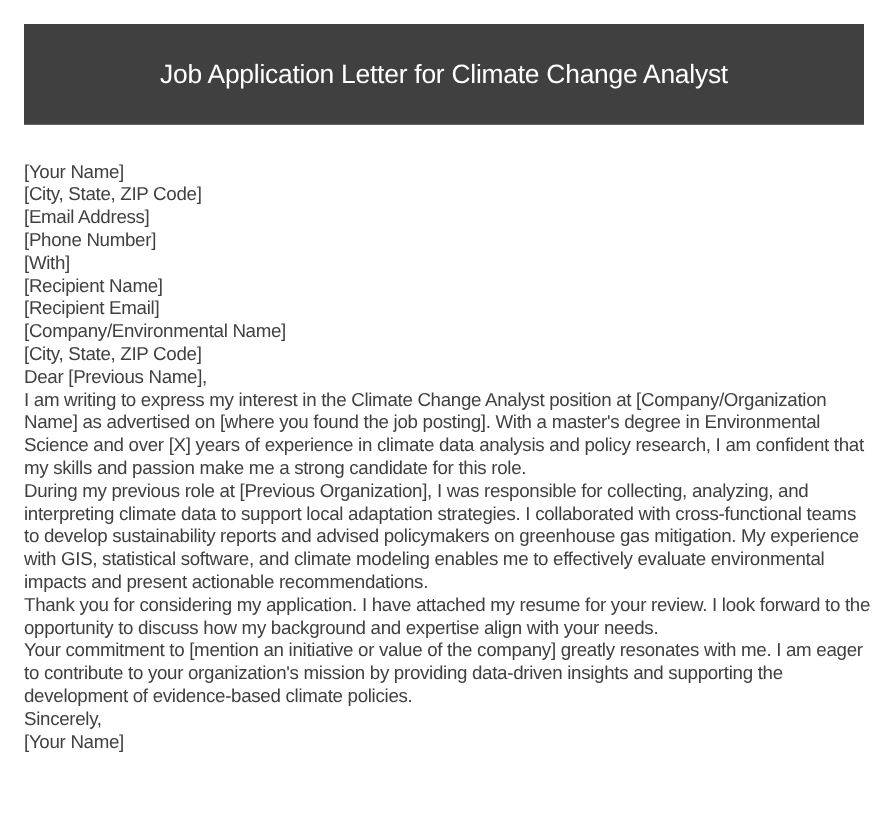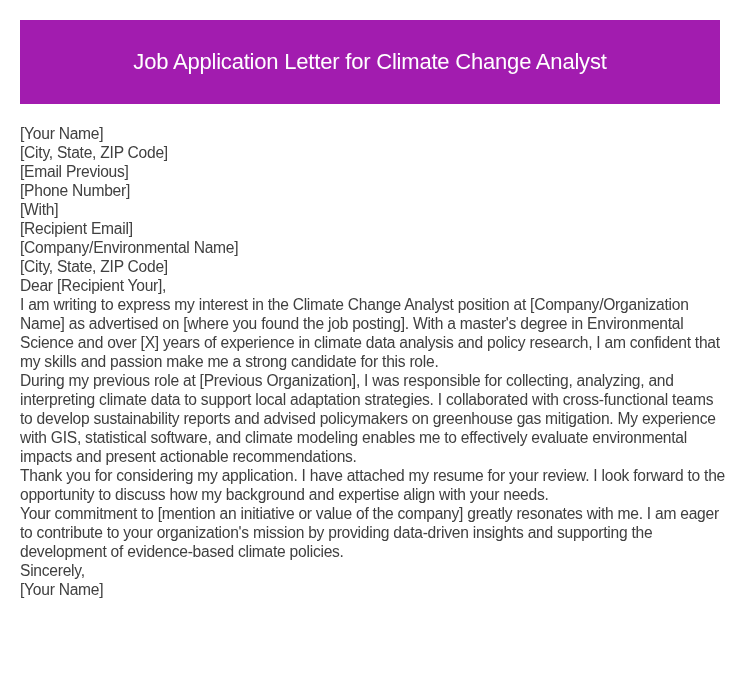--- a/index.html
+++ b/index.html
@@ -13,35 +13,35 @@
       position: relative;
       overflow: hidden;
       font-family: "Liberation Sans", sans-serif;
     }
     .header {
       position: absolute;
       left: 20px;
       top: 20px;
       width: 700px;
       height: 84px;
-      background: #a21caf;
+      background: #404040;
       display: flex;
       align-items: center;
       justify-content: center;
     }
     .header-title {
       color: #ffffff;
       font-size: 22px;
       letter-spacing: -0.2px;
       font-family: "Liberation Sans", sans-serif;
     }
     .letter {
       position: absolute;
       left: 20px;
-      top: 124px;
+      top: 134px;
       width: 706px;
       color: #404040;
       font-size: 15.6px;
       line-height: 19px;
       letter-spacing: -0.25px;
     }
     .line, .para {
       display: block;
       margin: 0;
     }
@@ -49,26 +49,27 @@
 </head>
 <body>
 
 <div class="header">
   <span class="header-title">Job Application Letter for Climate Change Analyst</span>
 </div>
 
 <div class="letter">
   <span class="line">[Your Name]</span>
   <span class="line">[City, State, ZIP Code]</span>
-  <span class="line">[Email Previous]</span>
+  <span class="line">[Email Address]</span>
   <span class="line">[Phone Number]</span>
   <span class="line">[With]</span>
+  <span class="line">[Recipient Name]</span>
   <span class="line">[Recipient Email]</span>
   <span class="line">[Company/Environmental Name]</span>
   <span class="line">[City, State, ZIP Code]</span>
-  <span class="line">Dear [Recipient Your],</span>
+  <span class="line">Dear [Previous Name],</span>
   <p class="para">I am writing to express my interest in the Climate Change Analyst position at [Company/Organization Name] as advertised on [where you found the job posting]. With a master's degree in Environmental Science and over [X] years of experience in climate data analysis and policy research, I am confident that my skills and passion make me a strong candidate for this role.</p>
   <p class="para">During my previous role at [Previous Organization], I was responsible for collecting, analyzing, and interpreting climate data to support local adaptation strategies. I collaborated with cross-functional teams to develop sustainability reports and advised policymakers on greenhouse gas mitigation. My experience with GIS, statistical software, and climate modeling enables me to effectively evaluate environmental impacts and present actionable recommendations.</p>
   <p class="para">Thank you for considering my application. I have attached my resume for your review. I look forward to the opportunity to discuss how my background and expertise align with your needs.</p>
   <p class="para">Your commitment to [mention an initiative or value of the company] greatly resonates with me. I am eager to contribute to your organization's mission by providing data-driven insights and supporting the development of evidence-based climate policies.</p>
   <span class="line">Sincerely,</span>
   <span class="line">[Your Name]</span>
 </div>
 
 </body></html>

